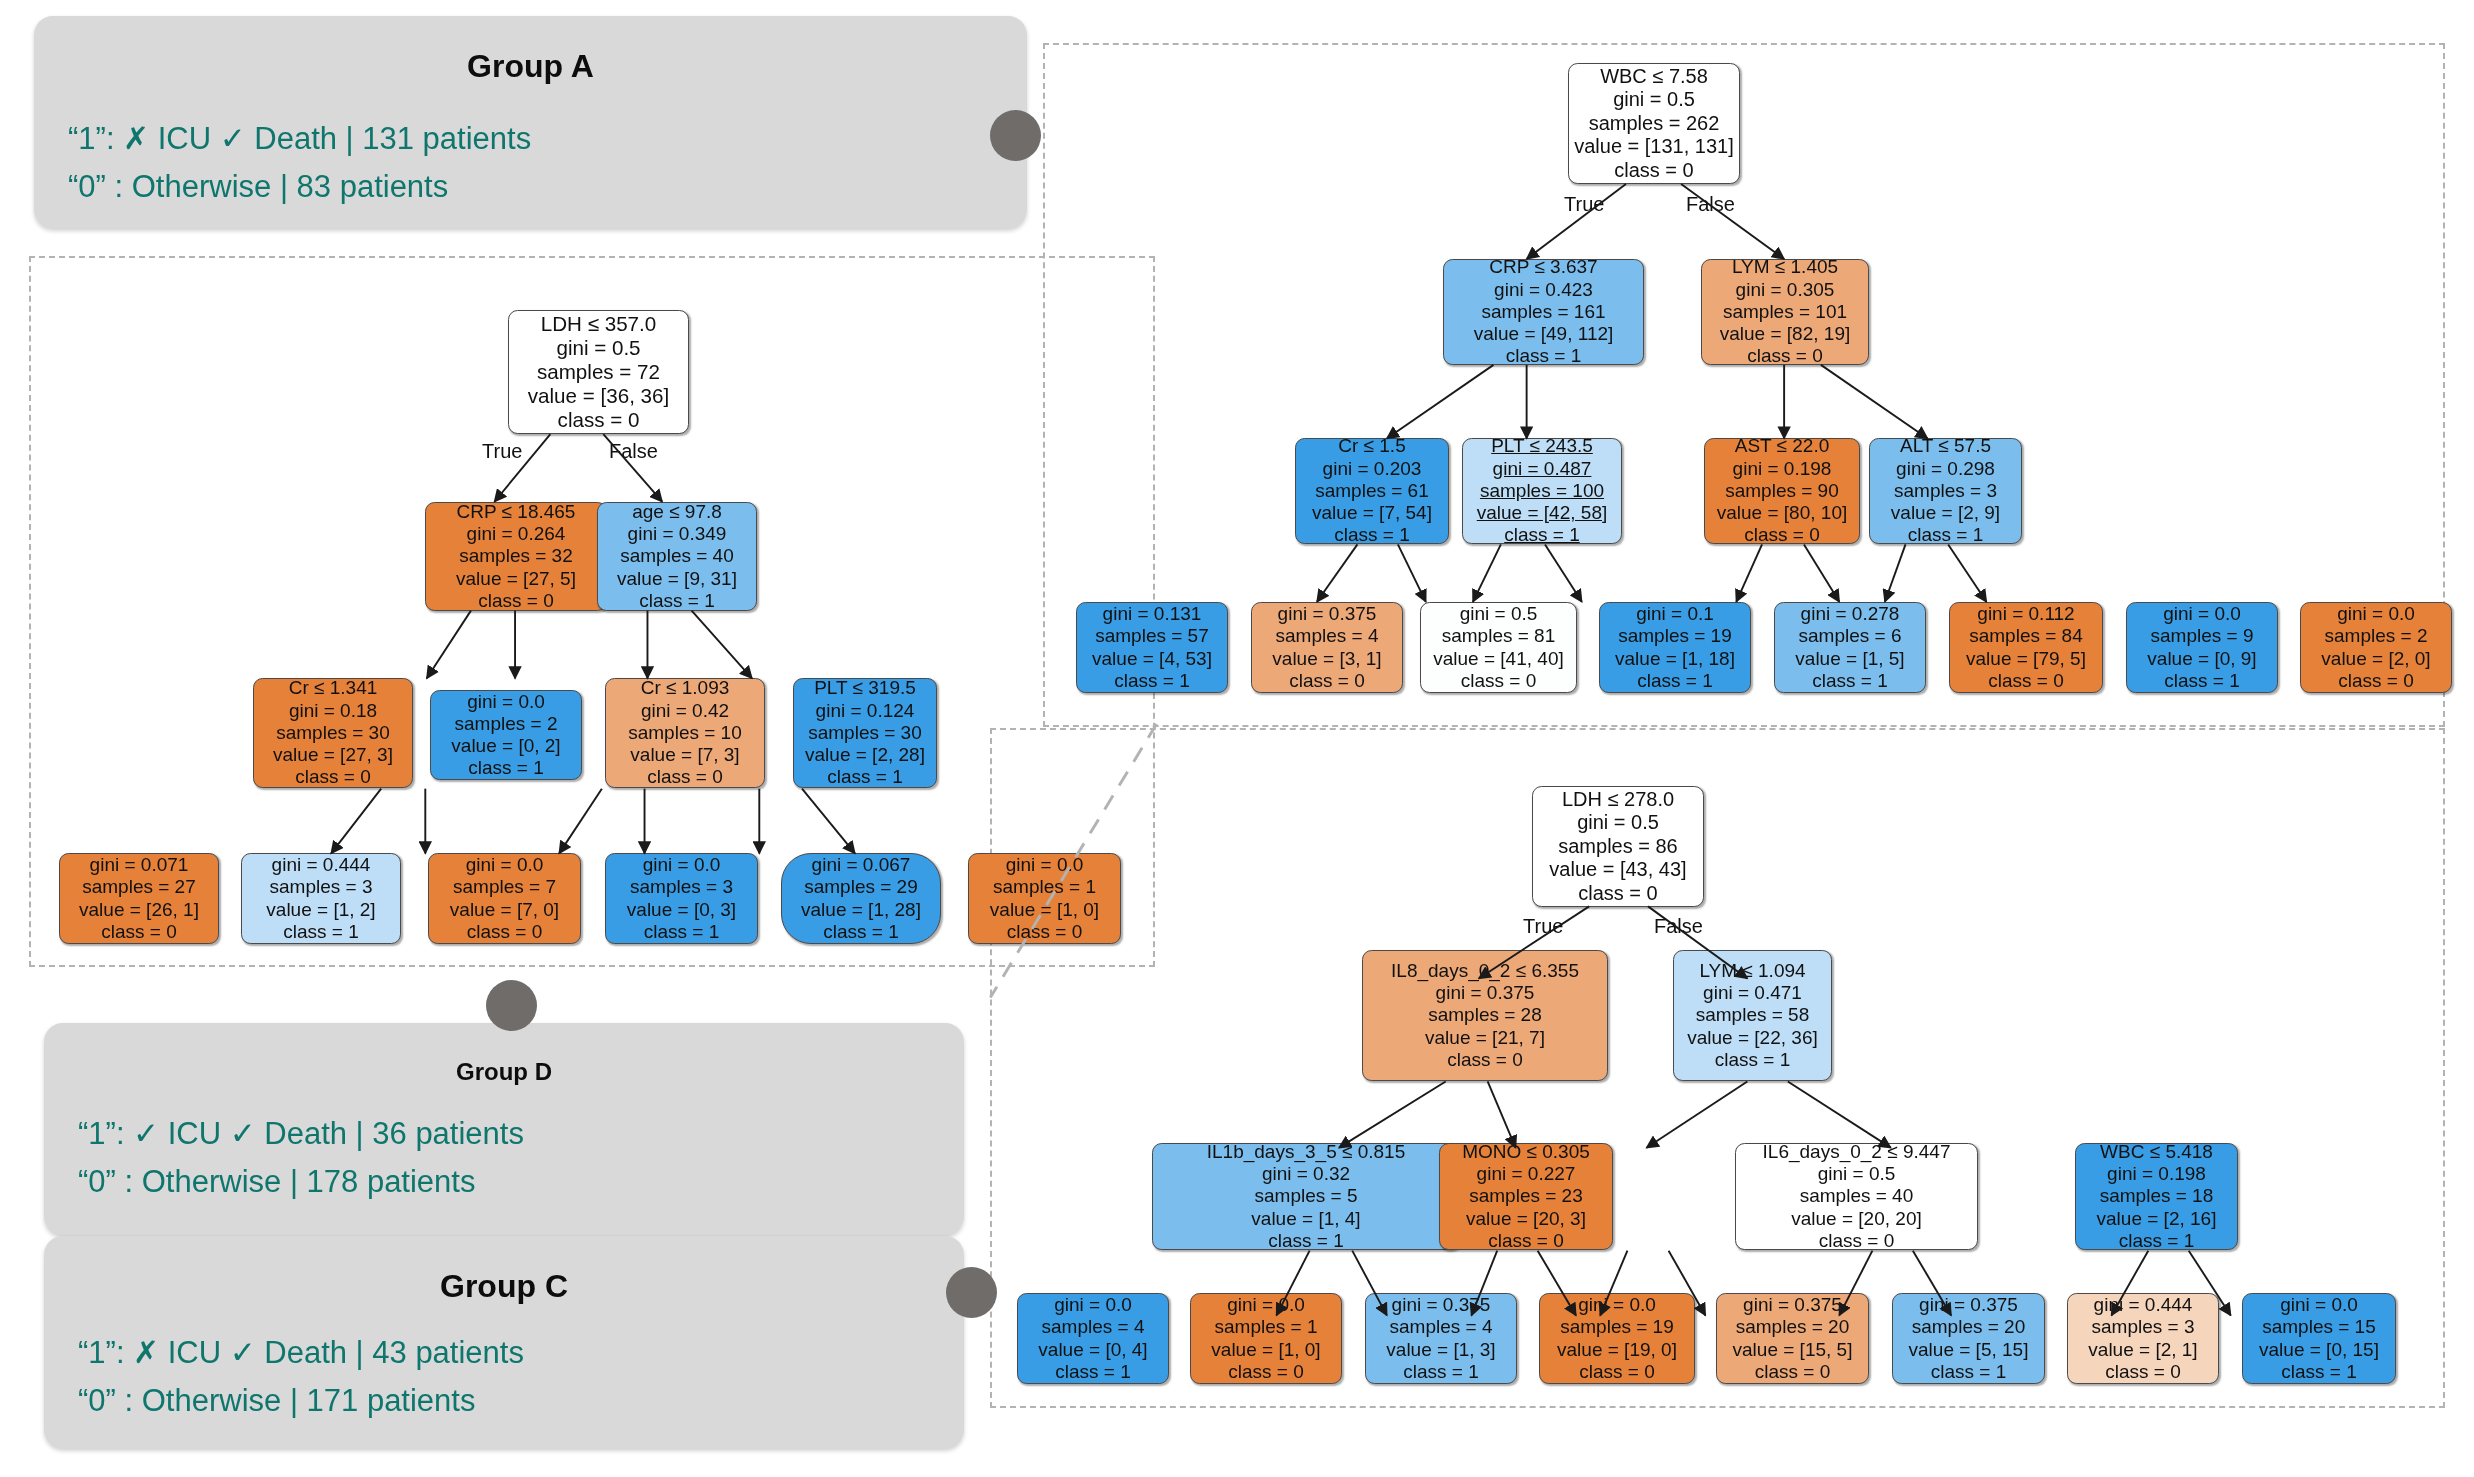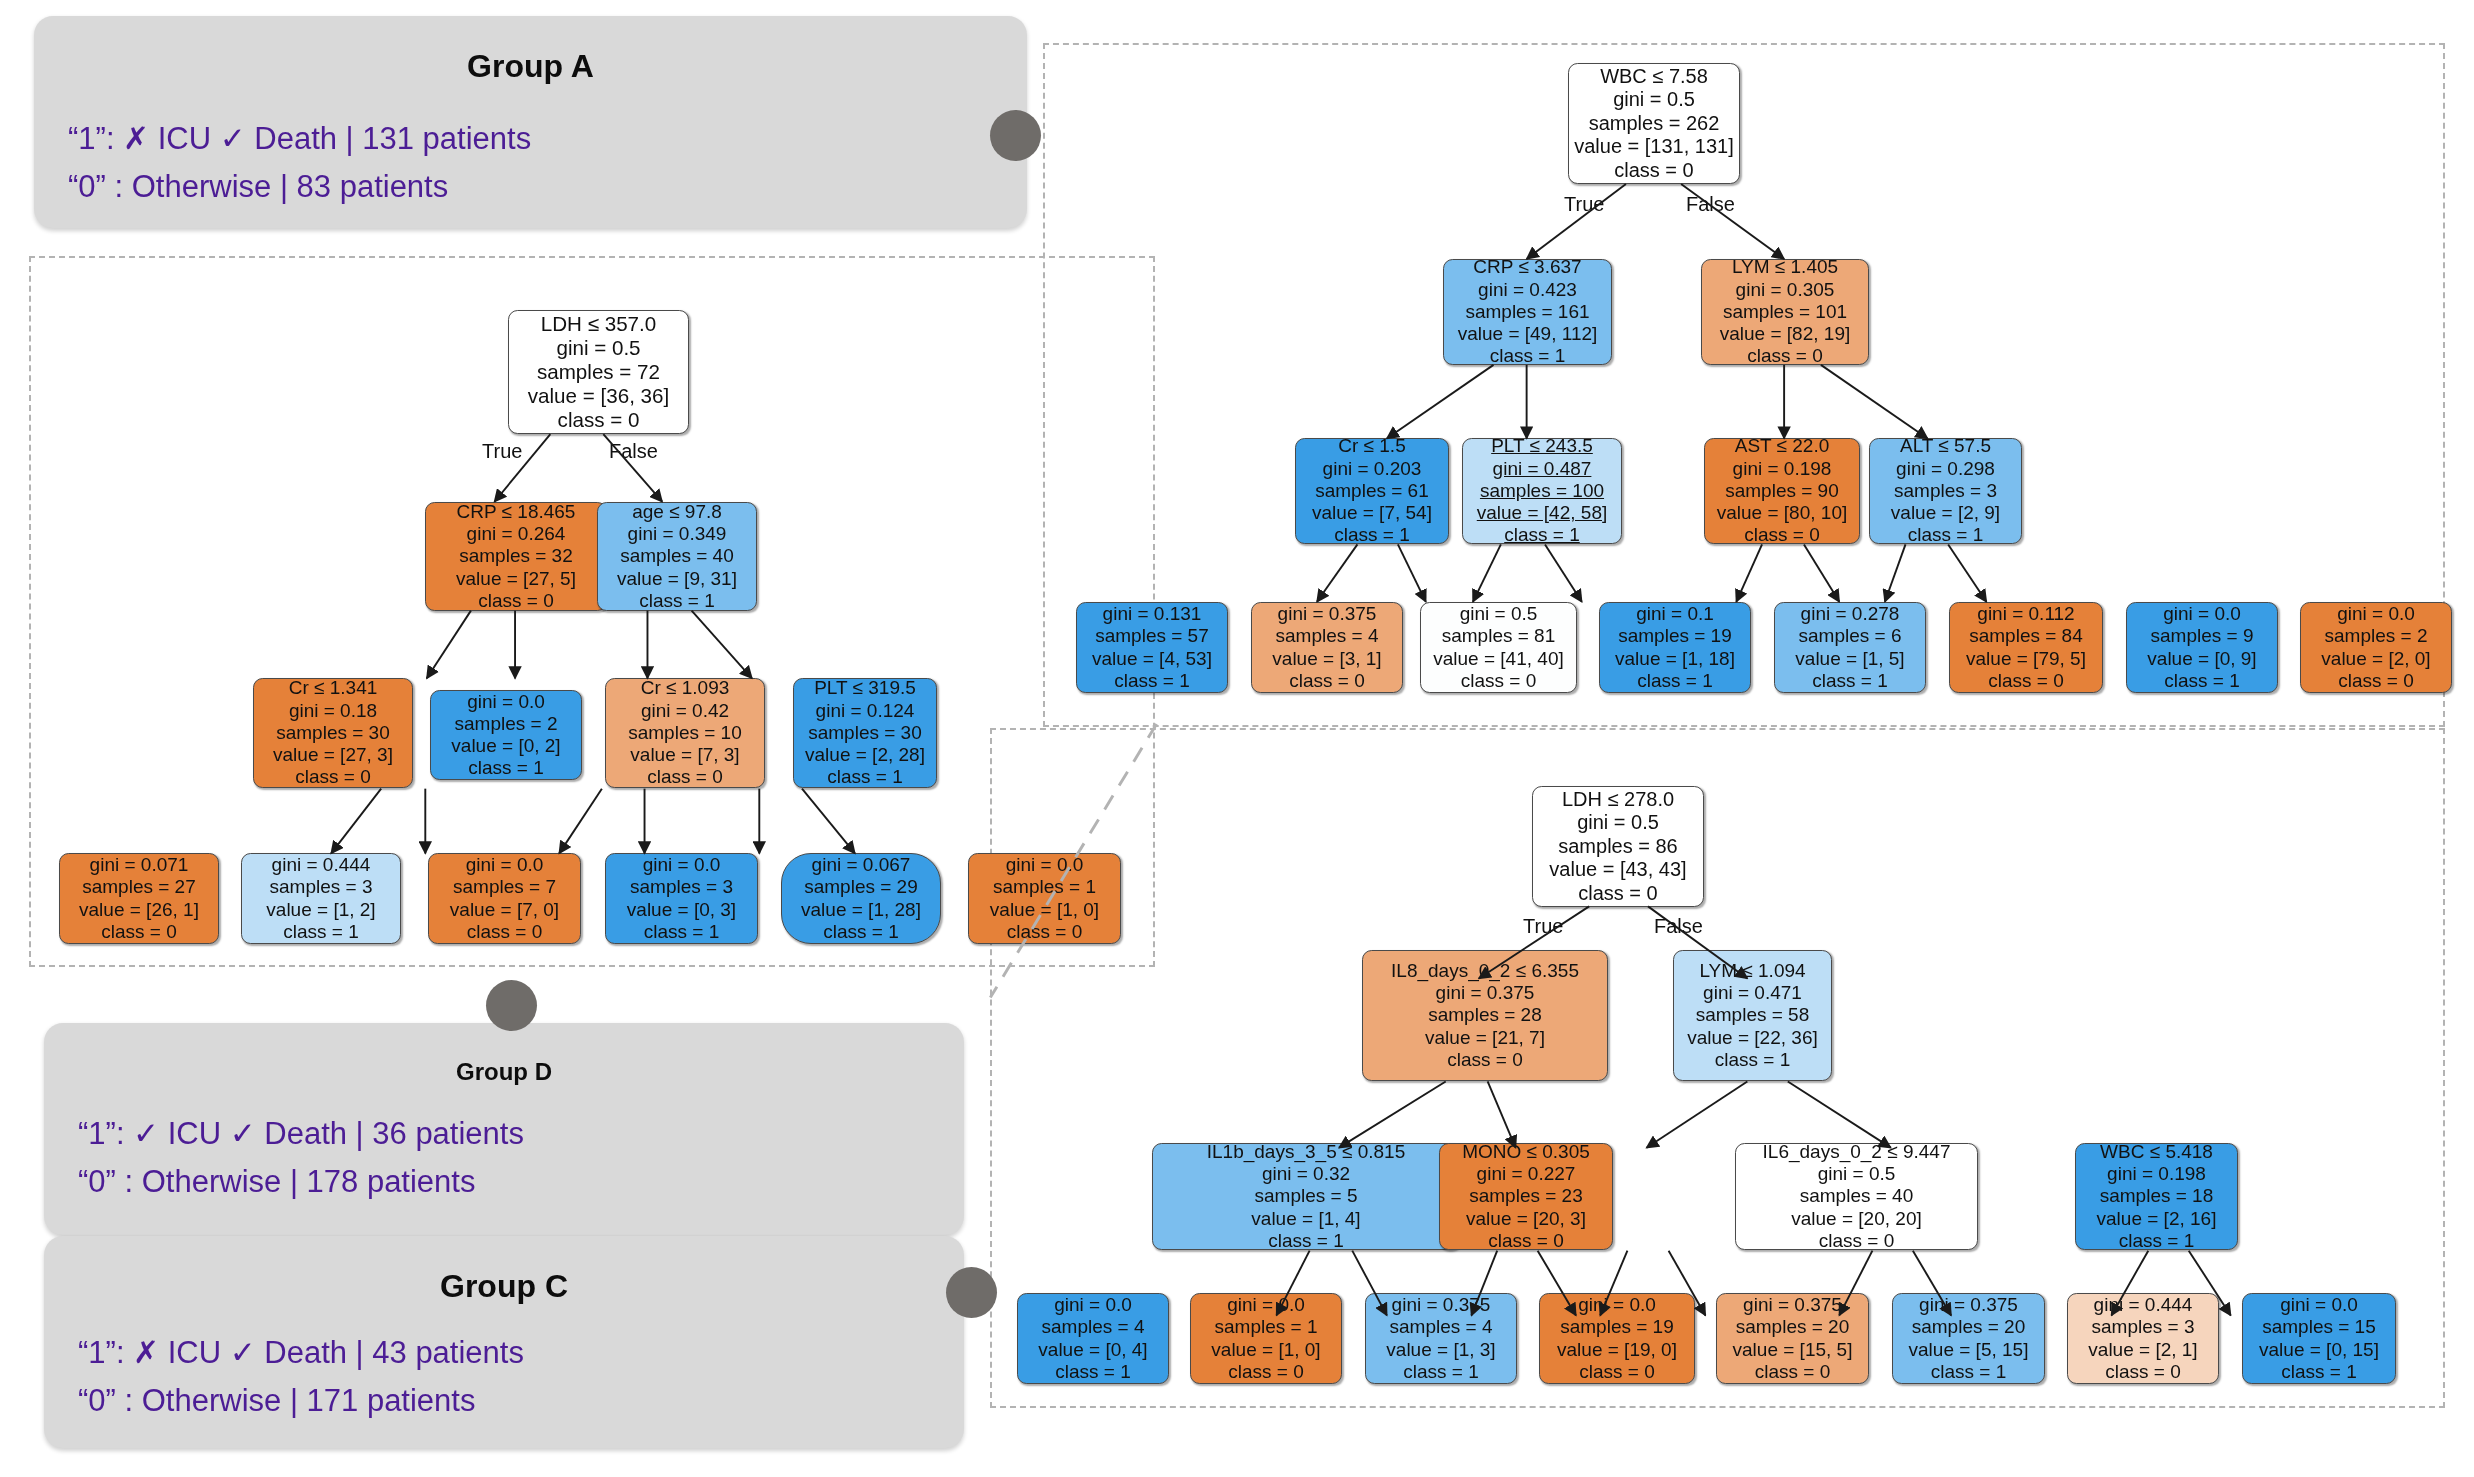--- a/index.html
+++ b/index.html
@@ -6,21 +6,21 @@
   body{font-family:"Liberation Sans",sans-serif;}
   #page{position:relative;width:2475px;height:1478px;overflow:hidden;background:#fff;}
 
   
   .dashed-panel{position:absolute;border:2.9px dashed #b3b3b3;box-sizing:border-box;}
 
   
   .group-card{position:absolute;background:#d9d9d9;border-radius:19px;box-sizing:border-box;
               box-shadow:0 2.2px 4.4px rgba(0,0,0,.18);}
   .group-title{text-align:center;font-weight:bold;color:#0d0d0d;}
-  .group-line{color:#4c1d95;white-space:nowrap;}
+  .group-line{color:#0f766e;white-space:nowrap;}
   .dot{position:absolute;background:#6f6c69;border-radius:50%;}
 
   
   .node{position:absolute;box-sizing:border-box;border:1.8px solid #4a4a4a;border-radius:9.6px;
         text-align:center;color:#111;display:flex;flex-direction:column;justify-content:center;
         align-items:center;line-height:1.17;padding:3.7px 4.4px;
         box-shadow:1.1px 1.5px 1.8px rgba(0,0,0,.33);}
   .node span{display:block;white-space:nowrap;}
 
   
@@ -208,21 +208,21 @@
       <span>class = 0</span>
     </div>
 
   <div class="node" style="left:1568px;top:63px;width:172px;height:121px;background:#ffffff;font-size:20px;">
       <span>WBC ≤ 7.58</span>
       <span>gini = 0.5</span>
       <span>samples = 262</span>
       <span>value = [131, 131]</span>
       <span>class = 0</span>
     </div>
-  <div class="node" style="left:1443px;top:259px;width:169px;height:106px;background:#7bbeee;font-size:19px;">
+  <div class="node" style="left:1443px;top:259px;width:201px;height:106px;background:#7bbeee;font-size:19px;">
       <span>CRP ≤ 3.637</span>
       <span>gini = 0.423</span>
       <span>samples = 161</span>
       <span>value = [49, 112]</span>
       <span>class = 1</span>
     </div>
   <div class="node" style="left:1701px;top:259px;width:168px;height:106px;background:#eda877;font-size:19px;">
       <span>LYM ≤ 1.405</span>
       <span>gini = 0.305</span>
       <span>samples = 101</span>

